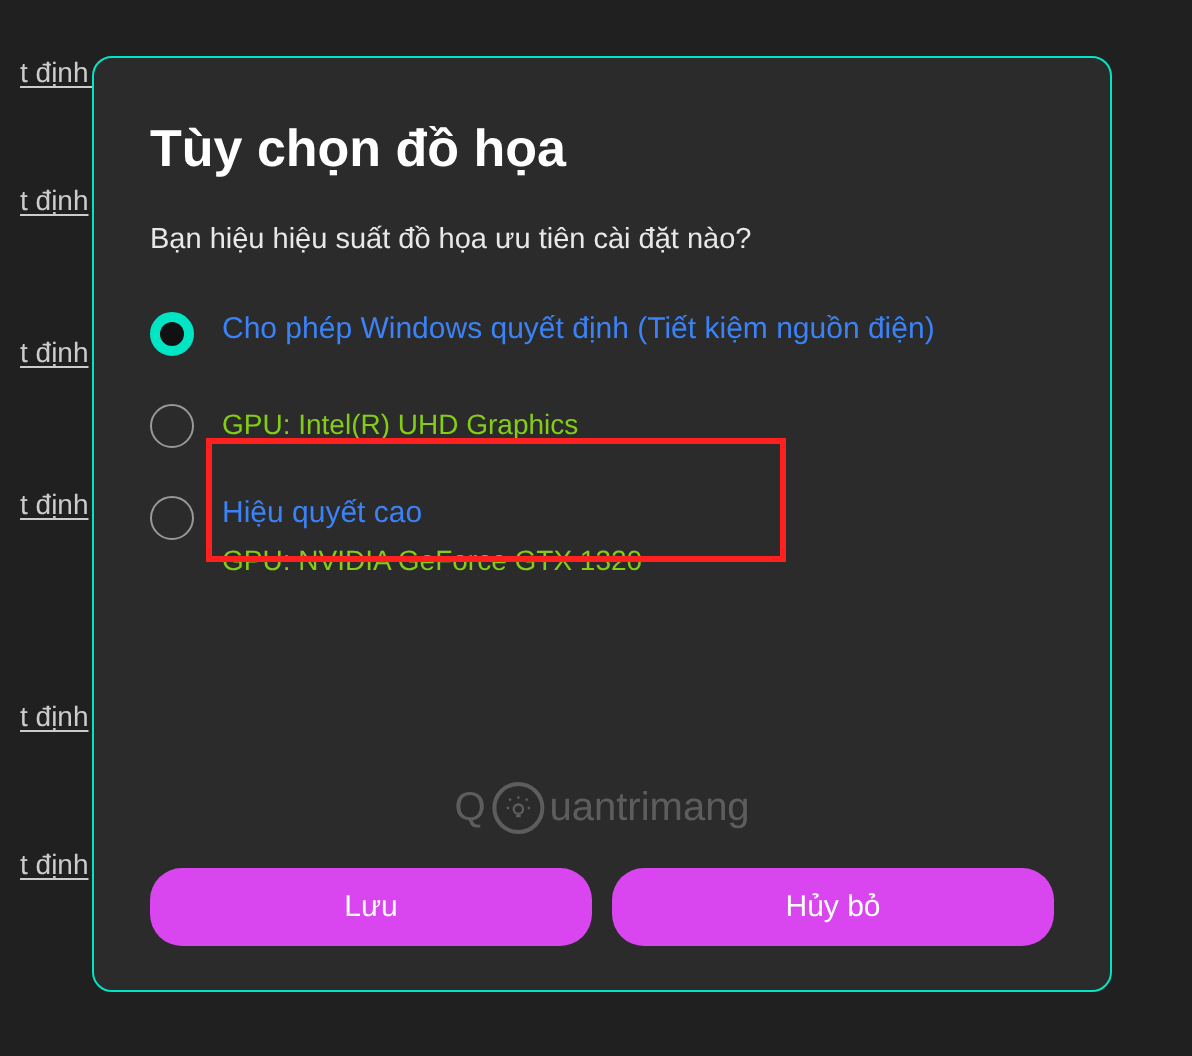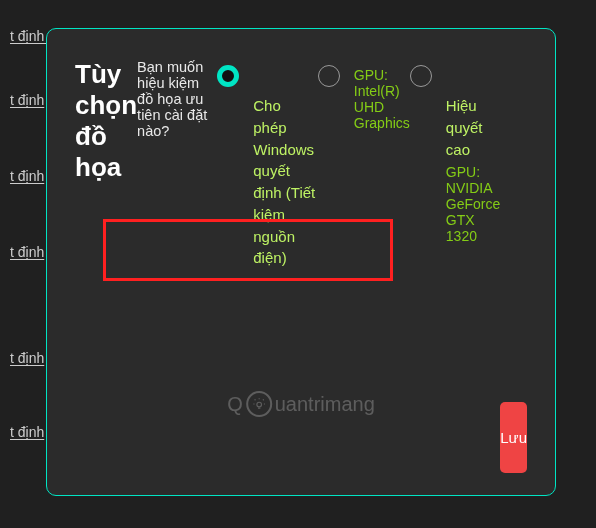--- a/index.html
+++ b/index.html
@@ -29,21 +29,21 @@
       position: absolute;
       top: 28px;
       left: 46px;
       width: 510px;
       height: 468px;
       background: #2b2b2b;
       border: 1px solid #00e5c4;
       border-radius: 10px;
       padding: 30px 28px 22px 28px;
       display: flex;
-      flex-direction: row;
+      flex-direction: column;
     }
     .dialog-title {
       color: #fff;
       font-size: 26px;
       font-weight: 600;
       margin-bottom: 22px;
     }
     .dialog-subtitle {
       color: #e8e8e8;
       font-size: 14.5px;
@@ -66,24 +66,23 @@
       margin-top: 2px;
       position: relative;
       background: transparent;
     }
     .radio-circle.selected {
       border: 5px solid #00e5c4;
       background: #111;
     }
     .radio-body { flex: 1; }
     .radio-label {
-      color: #bef264;
+      color: #3b82f6;
       font-size: 15px;
       line-height: 1.45;
-      margin-top: 32px;
     }
     .radio-sub {
       color: #84cc16;
       font-size: 14px;
       margin-top: 4px;
     }
     .highlight-box {
       position: absolute;
       border: 3px solid #ff2020;
       pointer-events: none;
@@ -116,45 +115,45 @@
       font-size: 13px;
       margin: 0 1px;
     }
     .button-row {
       margin-top: auto;
       display: flex;
       gap: 10px;
     }
     .btn {
       flex: 1;
-      background: #ef4444;
+      background: #d946ef;
       border: none;
-      border-radius: 5px;
+      border-radius: 16px;
       color: #fff;
       font-size: 15px;
-      padding: 27px 0;
+      padding: 11px 0;
       cursor: pointer;
       font-family: inherit;
     }
   </style>
 </head>
 <body>
 
 <div class="background-layer">
   <div class="bg-item">t định (Tiết kiệm nguồn điện)</div>
   <div class="bg-item bg-item-tall">t định</div>
   <div class="bg-item bg-item-tall">t định</div>
   <div class="bg-item bg-item-tall">t định</div>
   <div class="bg-item" style="padding:60px 0 18px 10px">t định</div>
   <div class="bg-item" style="padding:40px 0 18px 10px">t định</div>
 </div>
 
 <div class="dialog">
   <div class="dialog-title">Tùy chọn đồ họa</div>
-  <div class="dialog-subtitle">Bạn muốn hiệu kiệm đồ họa ưu tiên cài đặt nào?</div>
+  <div class="dialog-subtitle">Bạn hiệu hiệu suất đồ họa ưu tiên cài đặt nào?</div>
 
   <div class="radio-option">
     <div class="radio-circle selected"></div>
     <div class="radio-body">
       <div class="radio-label">Cho phép Windows quyết định (Tiết kiệm nguồn điện)</div>
     </div>
   </div>
 
   <div class="radio-option">
     <div class="radio-circle"></div>
@@ -178,16 +177,17 @@
         <path d="M12 2 L12 4 M4 12 L2 12 M22 12 L20 12 M5.6 5.6 L4.2 4.2 M18.4 5.6 L19.8 4.2"></path>
         <circle cx="12" cy="13" r="4"></circle>
         <path d="M10 19 L14 19"></path>
       </svg>
     </span>
     <span>uantrimang</span>
   </div>
 
   <div class="button-row">
     <button class="btn">Lưu</button>
+    <button class="btn">Hủy bỏ</button>
   </div>
 
   <div class="highlight-box"></div>
 </div>
 
 </body></html>

